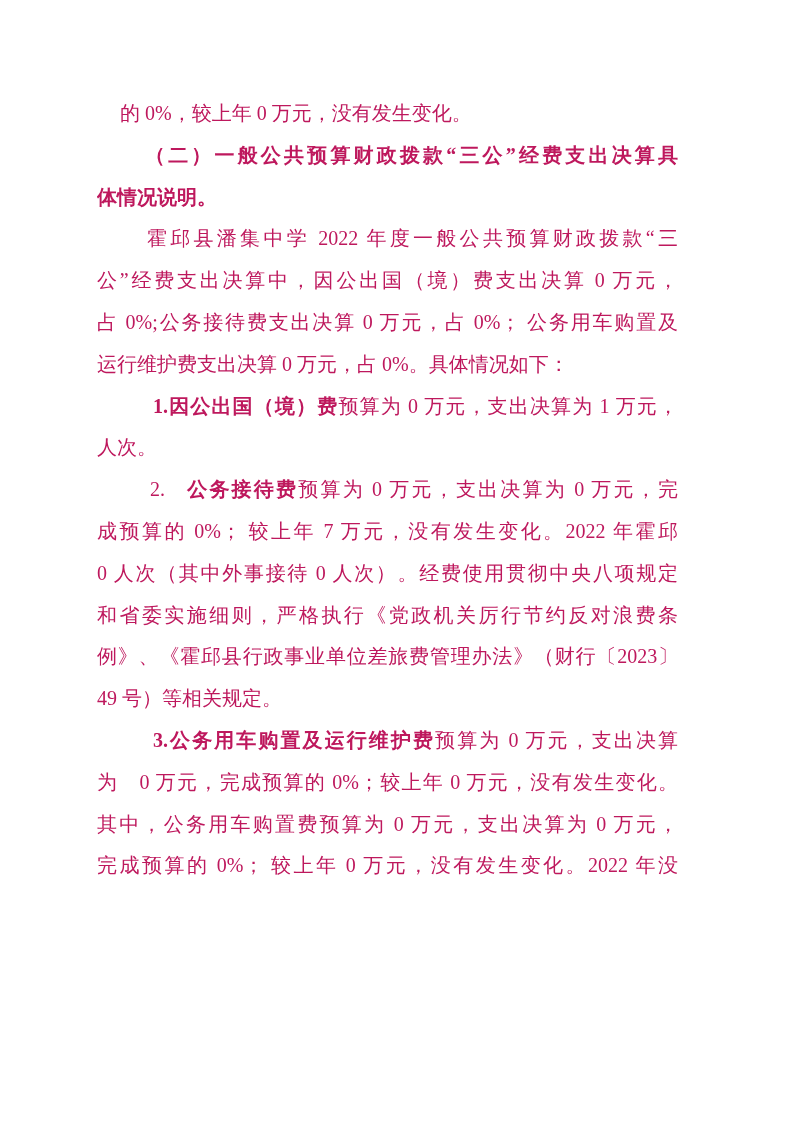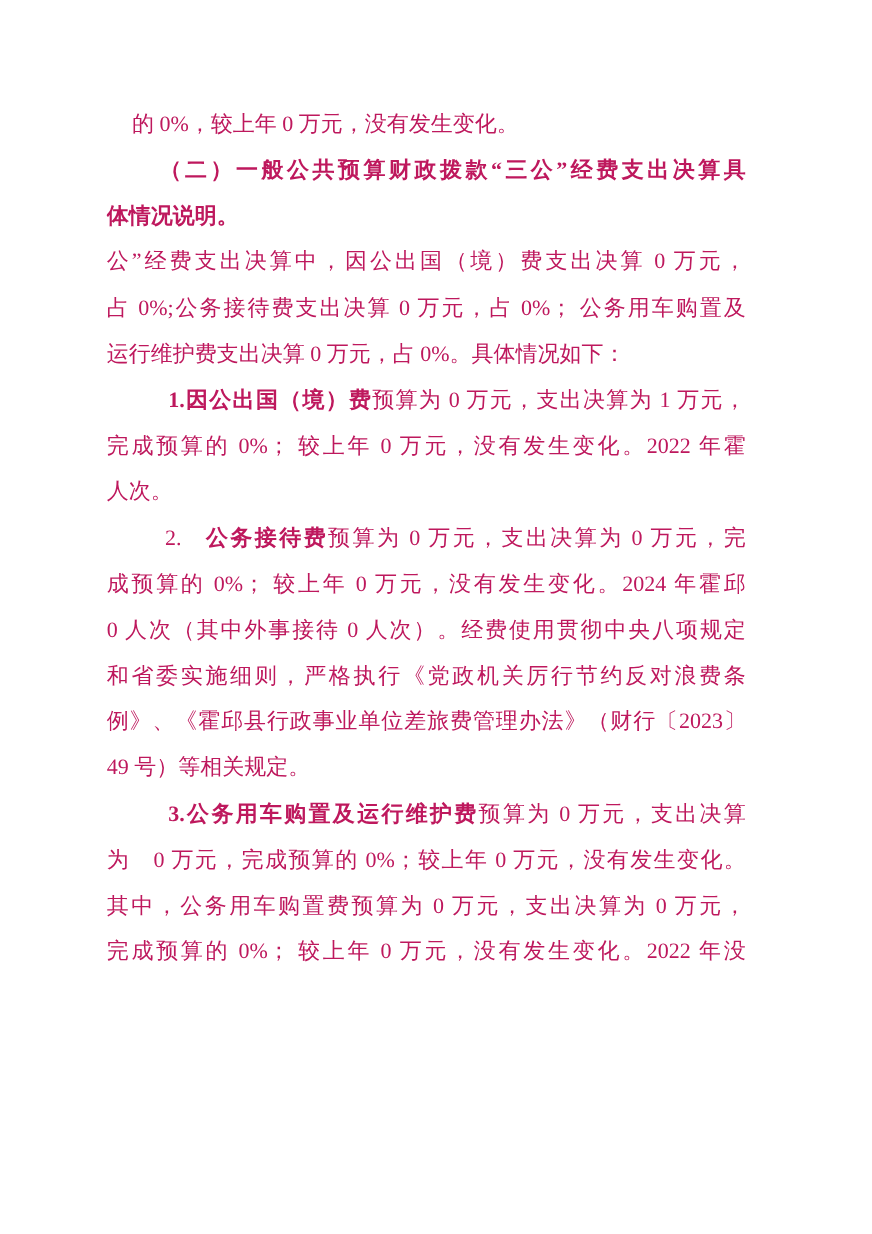--- a/index.html
+++ b/index.html
@@ -41,37 +41,37 @@
 
 <div class="page">
   <div class="doc">
 
     <div class="ln i1"><span>的 0%，较上年 0 万元，没有发生变化。</span></div>
 
     <div class="ln j i2"><span class="b">（二）一般公共预算财政拨款“三公”经费支出决算具</span></div>
 
     <div class="ln"><span class="b">体情况说明。</span></div>
 
+    <div class="ln j i2a"><span>霍邱县潘集中学 2022 年度一般公共预算财政拨款“三</span></div>
 
     <div class="ln j"><span>公”经费支出决算中，因公出国（境）费支出决算 0 万元，</span></div>
 
     <div class="ln j"><span>占 0%;公务接待费支出决算 0 万元，占 0%； 公务用车购置及</span></div>
 
     <div class="ln"><span>运行维护费支出决算 0 万元，占 0%。具体情况如下：</span></div>
 
     <div class="ln j i2b"><span class="b">1.因公出国（境）费</span><span>预算为 0 万元，支出决算为 1 万元，</span></div>
 
-    <div class="ln j"><span>完成预算的 0%； 较上年 0 万元，没有发生变化。2022 年霍</span></div>
 
 
     <div class="ln"><span>人次。</span></div>
 
     <div class="ln j i2c"><span>2. </span><span class="b">公务接待费</span><span>预算为 0 万元，支出决算为 0 万元，完</span></div>
 
-    <div class="ln j"><span>成预算的 0%； 较上年 0 万元，没有发生变化。2024 年霍邱</span></div>
+    <div class="ln j"><span>成预算的 0%； 较上年 7 万元，没有发生变化。2022 年霍邱</span></div>
 
 
     <div class="ln j"><span>0 人次（其中外事接待 0 人次）。经费使用贯彻中央八项规定</span></div>
 
     <div class="ln j"><span>和省委实施细则，严格执行《党政机关厉行节约反对浪费条</span></div>
 
     <div class="ln j"><span>例》、《霍邱县行政事业单位差旅费管理办法》（财行〔2023〕</span></div>
 
     <div class="ln"><span>49 号）等相关规定。</span></div>
 

